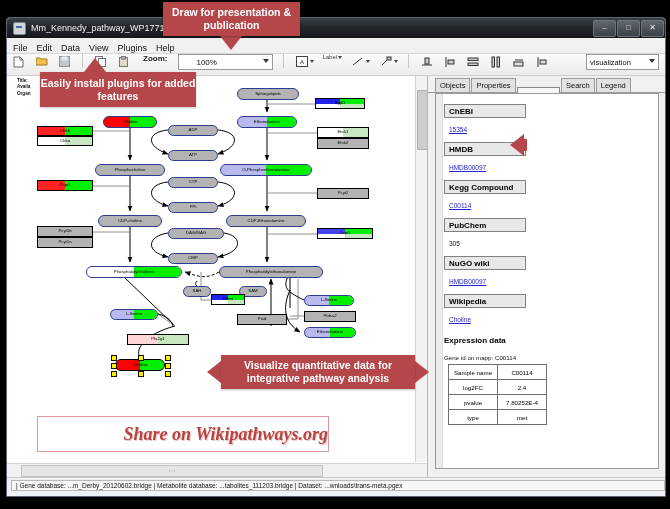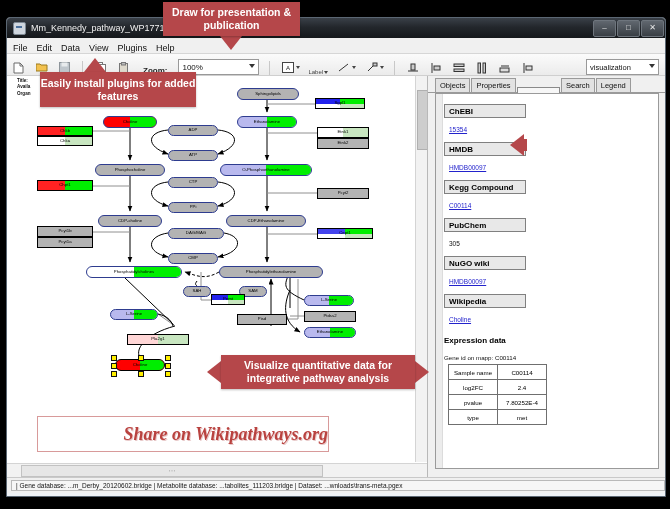--- a/index.html
+++ b/index.html
@@ -18,26 +18,26 @@
   .wbtn{width:21px;height:15px;margin-right:1px;background:linear-gradient(180deg,#60676f,#3a3f45);
         border:1px solid #6e757d;border-radius:2px;color:#e8e8e8;font-size:8px;line-height:13px;text-align:center;}
 
   
   .menubar{height:15px;background:#f0f0f0;border-bottom:1px solid #d6d6d6;display:flex;align-items:flex-end;
            padding-left:6px;font-size:9px;color:#111;}
   .menubar span{margin-right:9px;}
 
   
   .toolbar{height:21px;background:linear-gradient(180deg,#fbfbfb,#ebebeb);border-bottom:1px solid #cfcfcf;
-           display:flex;align-items:flex-end;padding-left:4px;gap:8px;position:relative;}
+           display:flex;align-items:flex-start;padding-left:4px;gap:8px;position:relative;}
   .tbi{width:15px;height:15px;display:flex;align-items:center;justify-content:center;font-size:10px;color:#555;}
   .tbsep{width:1px;height:14px;background:#c8c8c8;margin:0 2px;}
   .zlabel{font-size:8px;color:#222;margin:0 3px 0 4px;font-weight:bold;}
   .zoombox{width:76px;height:14px;background:#fff;border:1px solid #999;font-size:8px;color:#111;
-           display:flex;align-items:center;padding-left:3px;position:relative;}
+           display:flex;align-items:center;padding-left:17px;position:relative;}
   .zoombox .arr{position:absolute;right:3px;top:4px;border-left:3px solid transparent;border-right:3px solid transparent;
                 border-top:4px solid #333;}
   .dd{display:flex;align-items:center;gap:1px;}
   .ddarr{border-left:2.5px solid transparent;border-right:2.5px solid transparent;border-top:3.5px solid #444;}
   .visbox{width:68px;height:14px;background:#fff;border:1px solid #999;font-size:7.5px;color:#111;
           display:flex;align-items:center;padding-left:3px;position:relative;margin-left:auto;margin-right:6px;}
   .visbox .arr{position:absolute;right:3px;top:4px;border-left:3px solid transparent;border-right:3px solid transparent;
                border-top:4px solid #333;}
 
   

